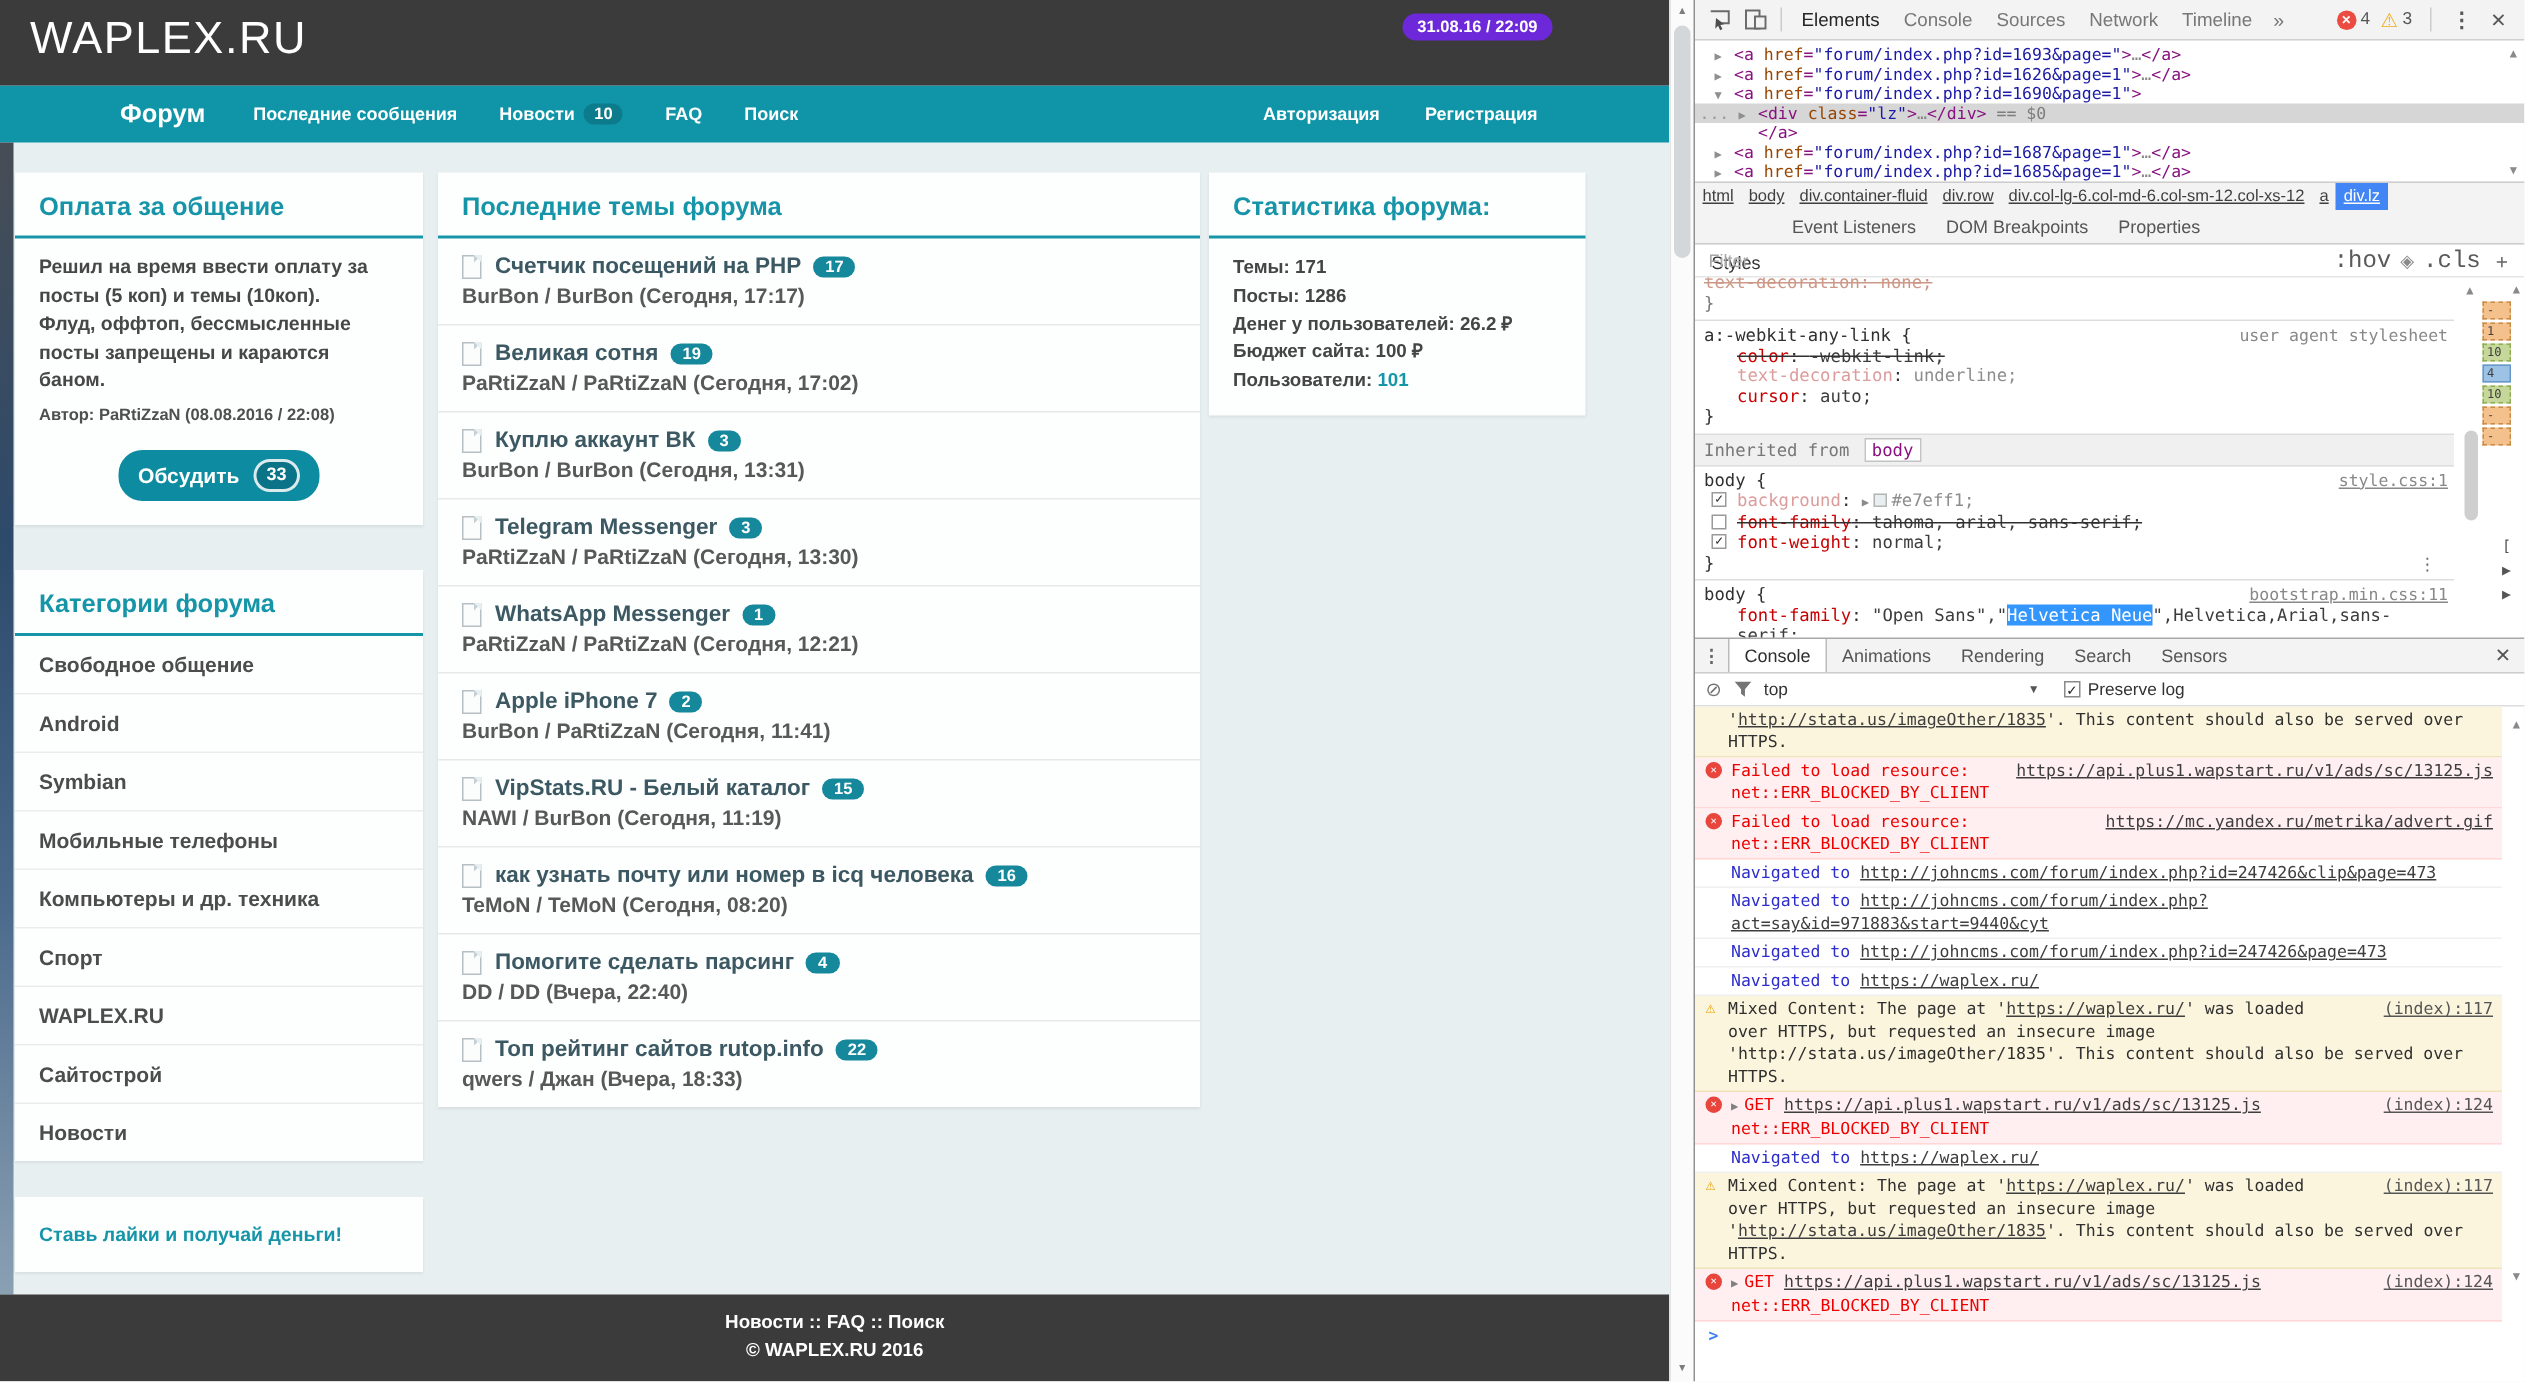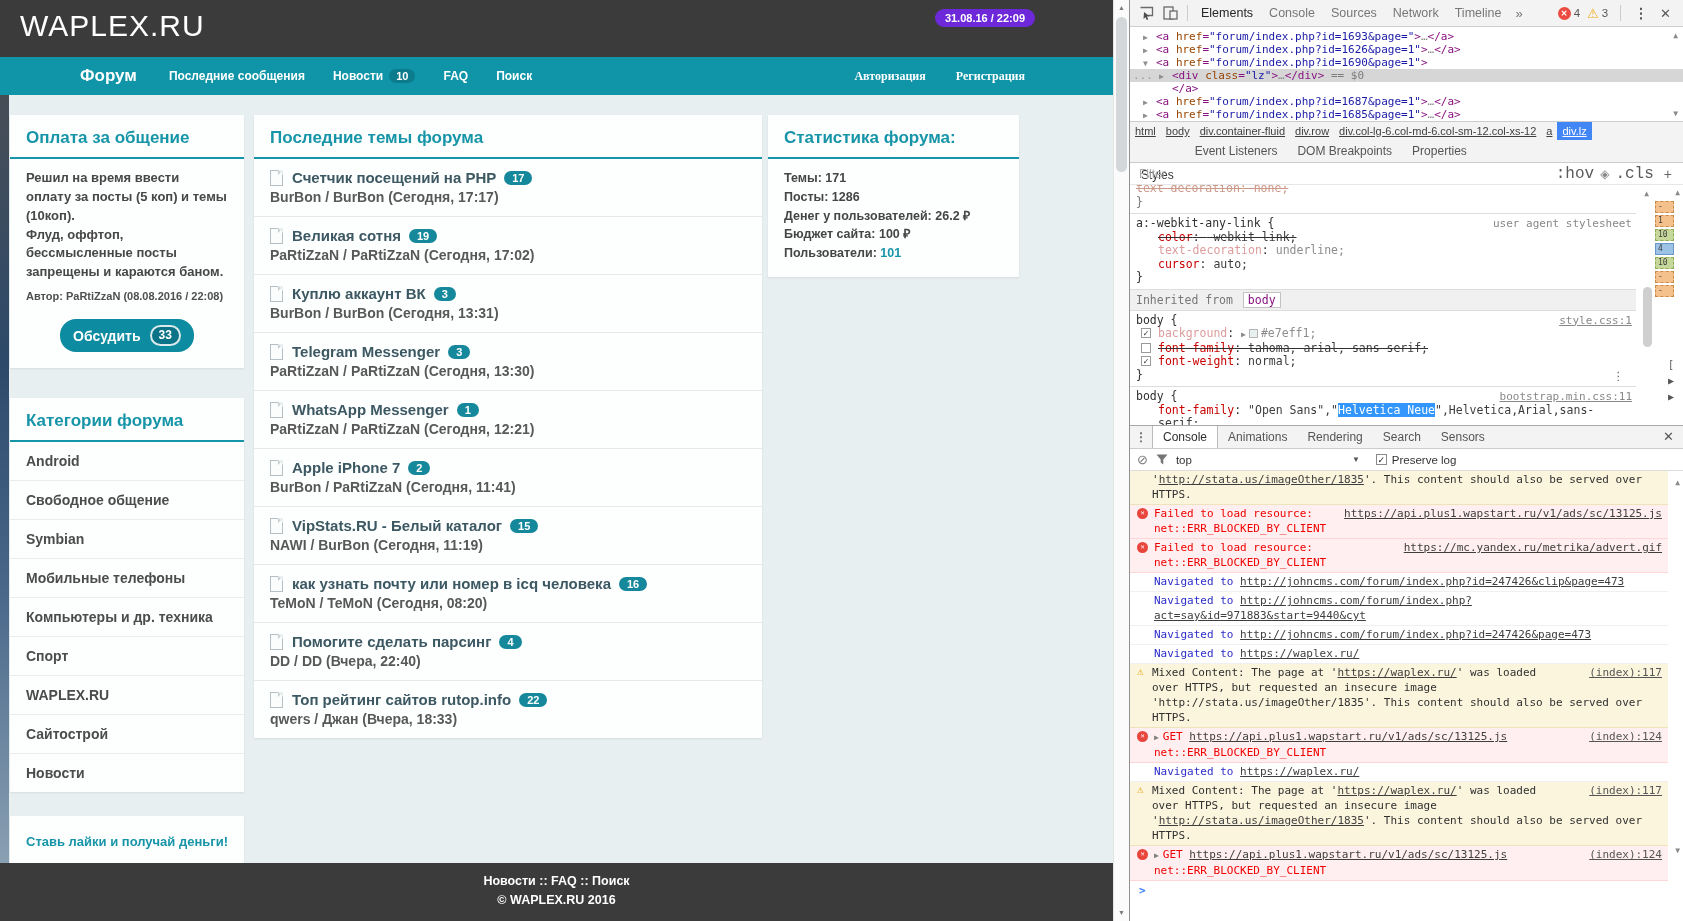--- a/index.html
+++ b/index.html
@@ -11,25 +11,25 @@
   .bg-strip{position:absolute;left:0;top:95px;width:9px;height:768px;
     background:linear-gradient(#474d55,#2d4a6b 35%,#49688a 65%,#8aa0b3);}
   .site-header{height:57px;background:#3b3b3b;position:relative;}
   .logo{position:absolute;left:20px;top:9px;color:#fff;font-size:30px;font-weight:400;letter-spacing:1px;}
   .date-badge{position:absolute;right:78px;top:9px;background:#6d28d9;color:#fff;font-size:11px;
     font-weight:700;padding:3px 10px;border-radius:10px;}
   .site-nav{height:38px;background:#0f95a7;display:flex;align-items:center;color:#fff;padding:0 88px 0 80px;}
   .nav-brand{font-size:17px;font-weight:700;margin-right:32px;cursor:pointer;}
   .nav-item{font-size:12px;font-weight:700;margin-right:28px;display:flex;align-items:center;cursor:pointer;white-space:nowrap;}
   .nav-badge{background:#0c7b8b;border-radius:9px;padding:1px 7px;margin-left:6px;font-size:11px;}
-  .nav-right{margin-left:auto;display:flex;font-family:Liberation Serif, serif;}
+  .nav-right{margin-left:auto;display:flex;}
   .nav-right .nav-item{margin:0 0 0 30px;}
 
   .site-main{display:flex;align-items:flex-start;padding:20px 10px 0;position:relative;}
-  .col-left{width:234px;flex:0 0 auto;}
+  .col-left{width:272px;flex:0 0 auto;}
   .col-mid{width:508px;margin-left:10px;flex:0 0 auto;}
   .col-right{width:251px;margin-left:6px;flex:0 0 auto;}
   .card{background:#fdfefe;box-shadow:0 1px 2px rgba(0,0,0,.08);}
   .card-title{padding:13px 16px 9px;font-size:17px;font-weight:700;color:#1795a8;border-bottom:2px solid #1795a8;}
   .pay-body{padding:10px 16px 16px;font-size:13px;font-weight:700;color:#474747;line-height:1.45;}
   .pay-line{margin:0;}
   .pay-author{font-size:11px;margin-top:7px;color:#4f4f4f;font-weight:700;}
   .pay-btn{display:flex;align-items:center;margin:14px auto 0;width:max-content;background:#0d8ba0;color:#fff;
     border-radius:16px;padding:6px 13px;font-size:14px;font-weight:700;cursor:pointer;}
   .pay-btn-badge{background:#0a7387;border:2px solid rgba(255,255,255,.85);border-radius:11px;
@@ -220,22 +220,22 @@
           <div class="pay-author">Автор: PaRtiZzaN (08.08.2016 / 22:08)</div>
           <div class="pay-btn">
             <span>Обсудить</span>
             <span class="pay-btn-badge">33</span>
           </div>
         </div>
       </div>
       <div class="card cats">
         <div class="card-title">Категории форума</div>
         <div>
+            <div class="cat-row">Свободное общение</div>
             <div class="cat-row">Android</div>
-            <div class="cat-row">Свободное общение</div>
             <div class="cat-row">Symbian</div>
             <div class="cat-row">Мобильные телефоны</div>
             <div class="cat-row">Компьютеры и др. техника</div>
             <div class="cat-row">Спорт</div>
             <div class="cat-row">WAPLEX.RU</div>
             <div class="cat-row">Сайтострой</div>
             <div class="cat-row">Новости</div>
           </div>
       </div>
       <div class="card promo">

